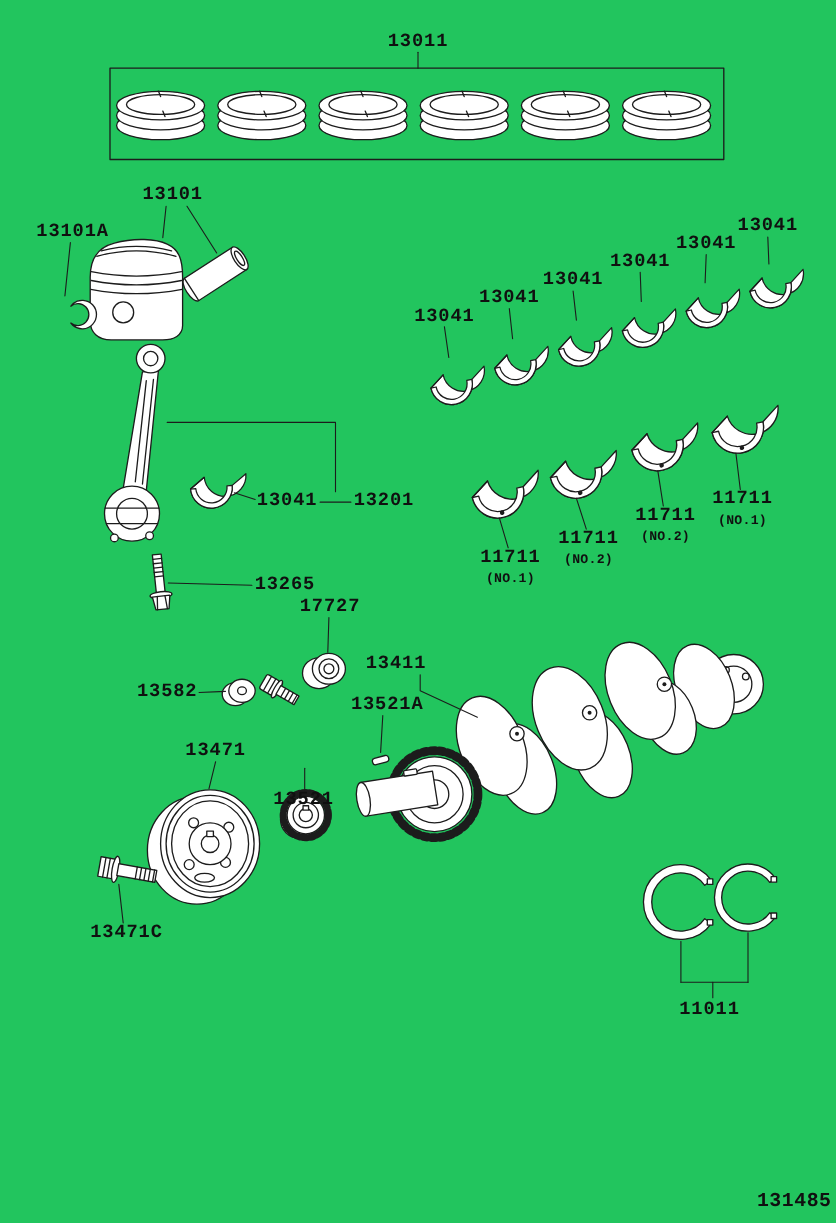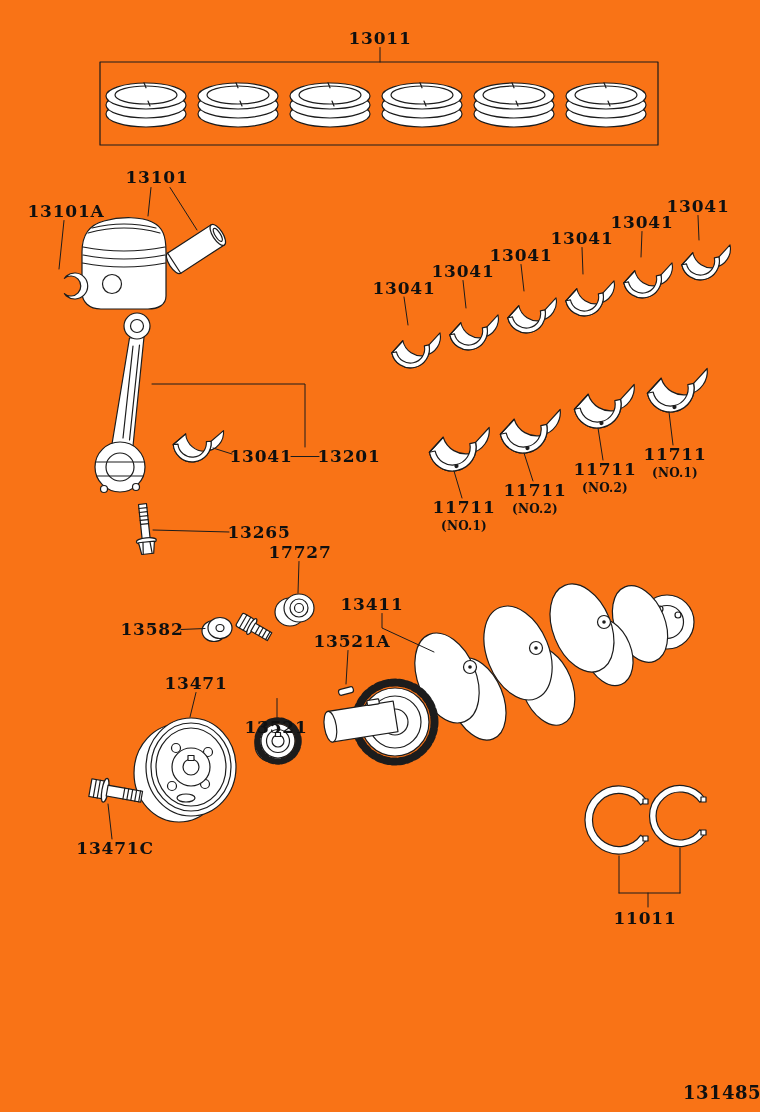--- a/index.html
+++ b/index.html
@@ -1,18 +1,18 @@
 <!DOCTYPE html>
 <html><head>
 <meta charset="utf-8">
 <style>
   * { margin:0; padding:0; box-sizing:border-box; }
   html,body { background:#ffffff; }
   body { width:760px; height:1112px; position:relative; font-family:"DejaVu Serif", serif; color:#101010; }
-  .stage { position:absolute; inset:0; width:760px; height:1112px; overflow:hidden; background:#f97316; }
+  .stage { position:absolute; inset:0; width:760px; height:1112px; overflow:hidden; background:#22c55e;font-family:Liberation Mono, monospace; }
   svg.art { position:absolute; left:0; top:0; }
 
   .art line, .art path, .art ellipse, .art circle, .art rect, .art polyline {
     stroke:#1c1c1c; stroke-width:1.2; fill:none; stroke-linecap:round; stroke-linejoin:round;
   }
   .art .w  { fill:#ffffff; }
   .art .f  { fill:#1c1c1c; stroke:none; }
   .art .teeth  { stroke-width:8;  stroke-dasharray:4 3.6; }
   .art .teeth2 { stroke-width:6.5; stroke-dasharray:3.2 3; }
   .art .ld line, .art .ld polyline { stroke-width:1; }
@@ -280,21 +280,21 @@
 <div class="label" style="left:582px; top:238px;">13041</div>
 <div class="label" style="left:642px; top:222px;">13041</div>
 <div class="label" style="left:698px; top:206px;">13041</div>
 
 <div class="label" style="left:261px; top:456px;">13041</div>
 <div class="label" style="left:349px; top:456px;">13201</div>
 <div class="label" style="left:259px; top:532px;">13265</div>
 
 <div class="label" style="left:300px; top:552px;">17727</div>
 <div class="label" style="left:152px; top:629px;">13582</div>
-<div class="label" style="left:372px; top:604px;">13411</div>
+<div class="label" style="left:360px; top:604px;">13411</div>
 <div class="label" style="left:352px; top:641px;">13521A</div>
 <div class="label" style="left:196px; top:683px;text-align:right;">13471</div>
 <div class="label" style="left:276px; top:727px;">13521</div>
 <div class="label" style="left:115px; top:848px;">13471C</div>
 
 <div class="label" style="left:464px; top:507px;">11711</div>
 <div class="label sub" style="left:464px; top:526px;">(NO.1)</div>
 <div class="label" style="left:535px; top:490px;">11711</div>
 <div class="label sub" style="left:535px; top:509px;">(NO.2)</div>
 <div class="label" style="left:605px; top:469px;">11711</div>

